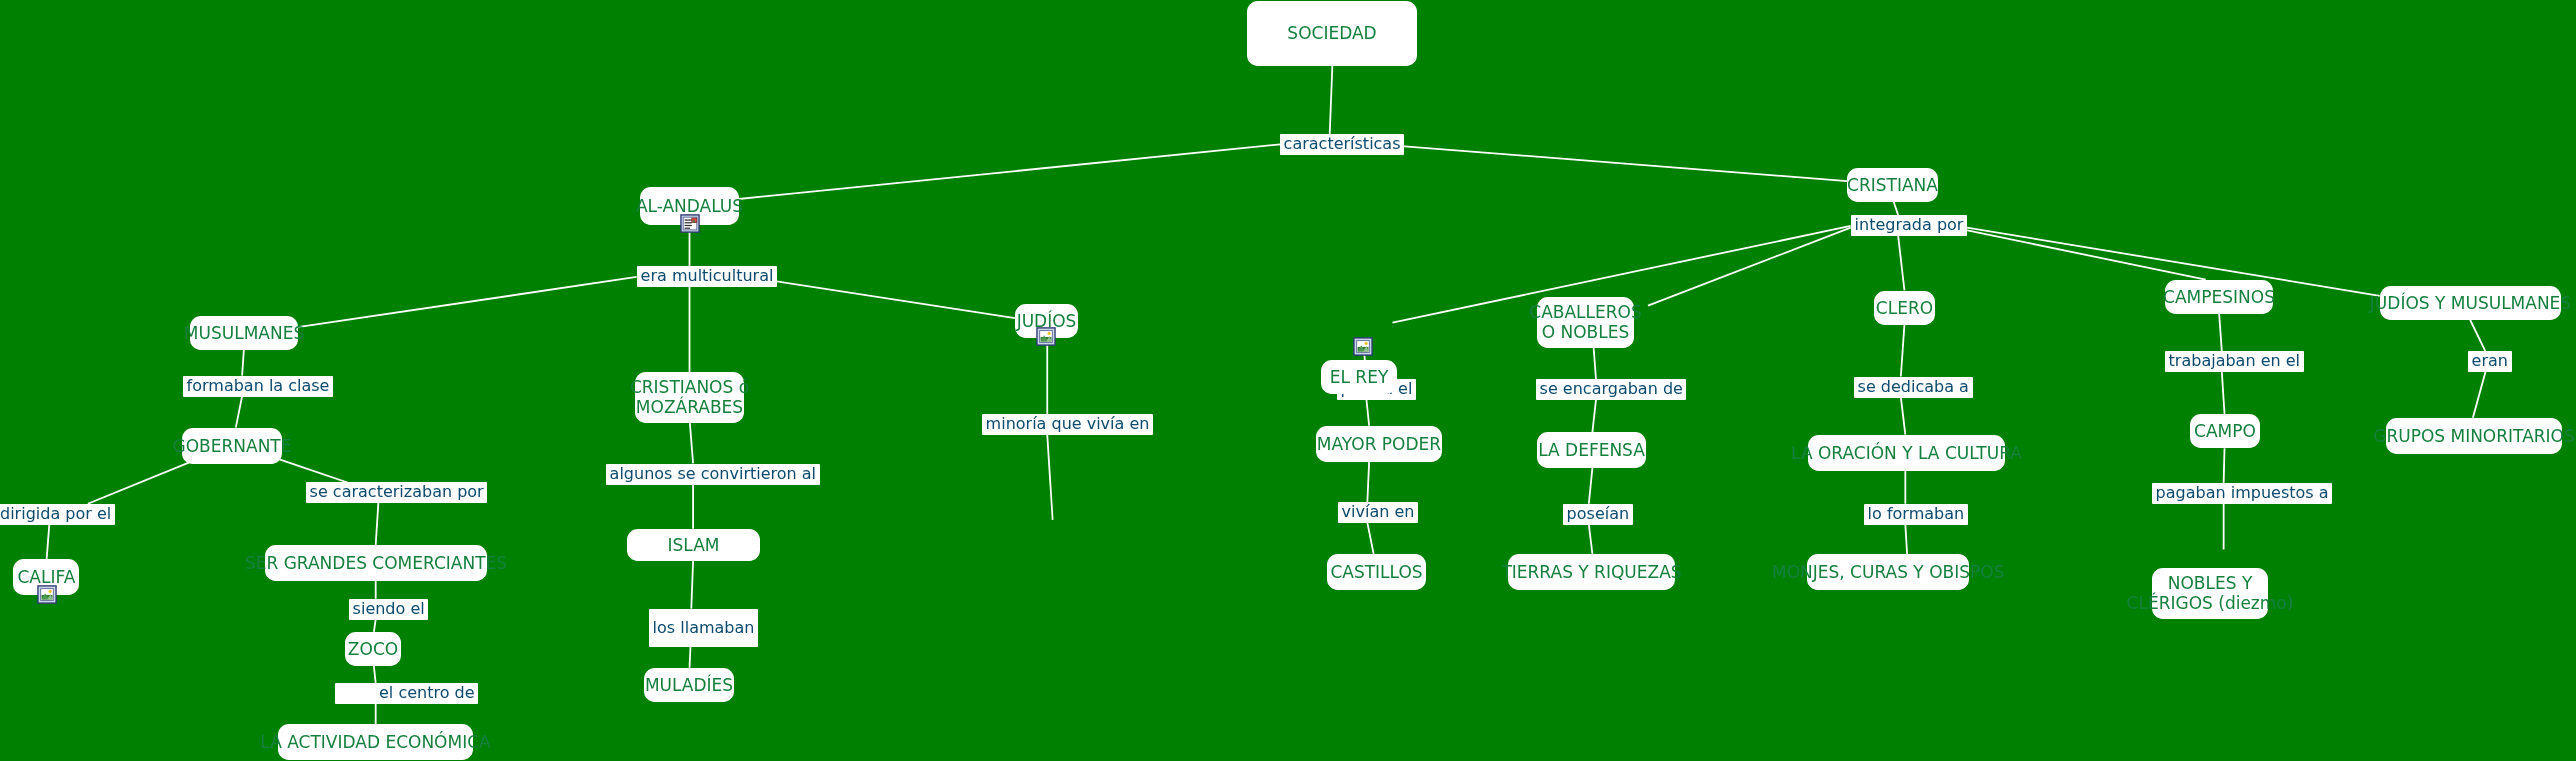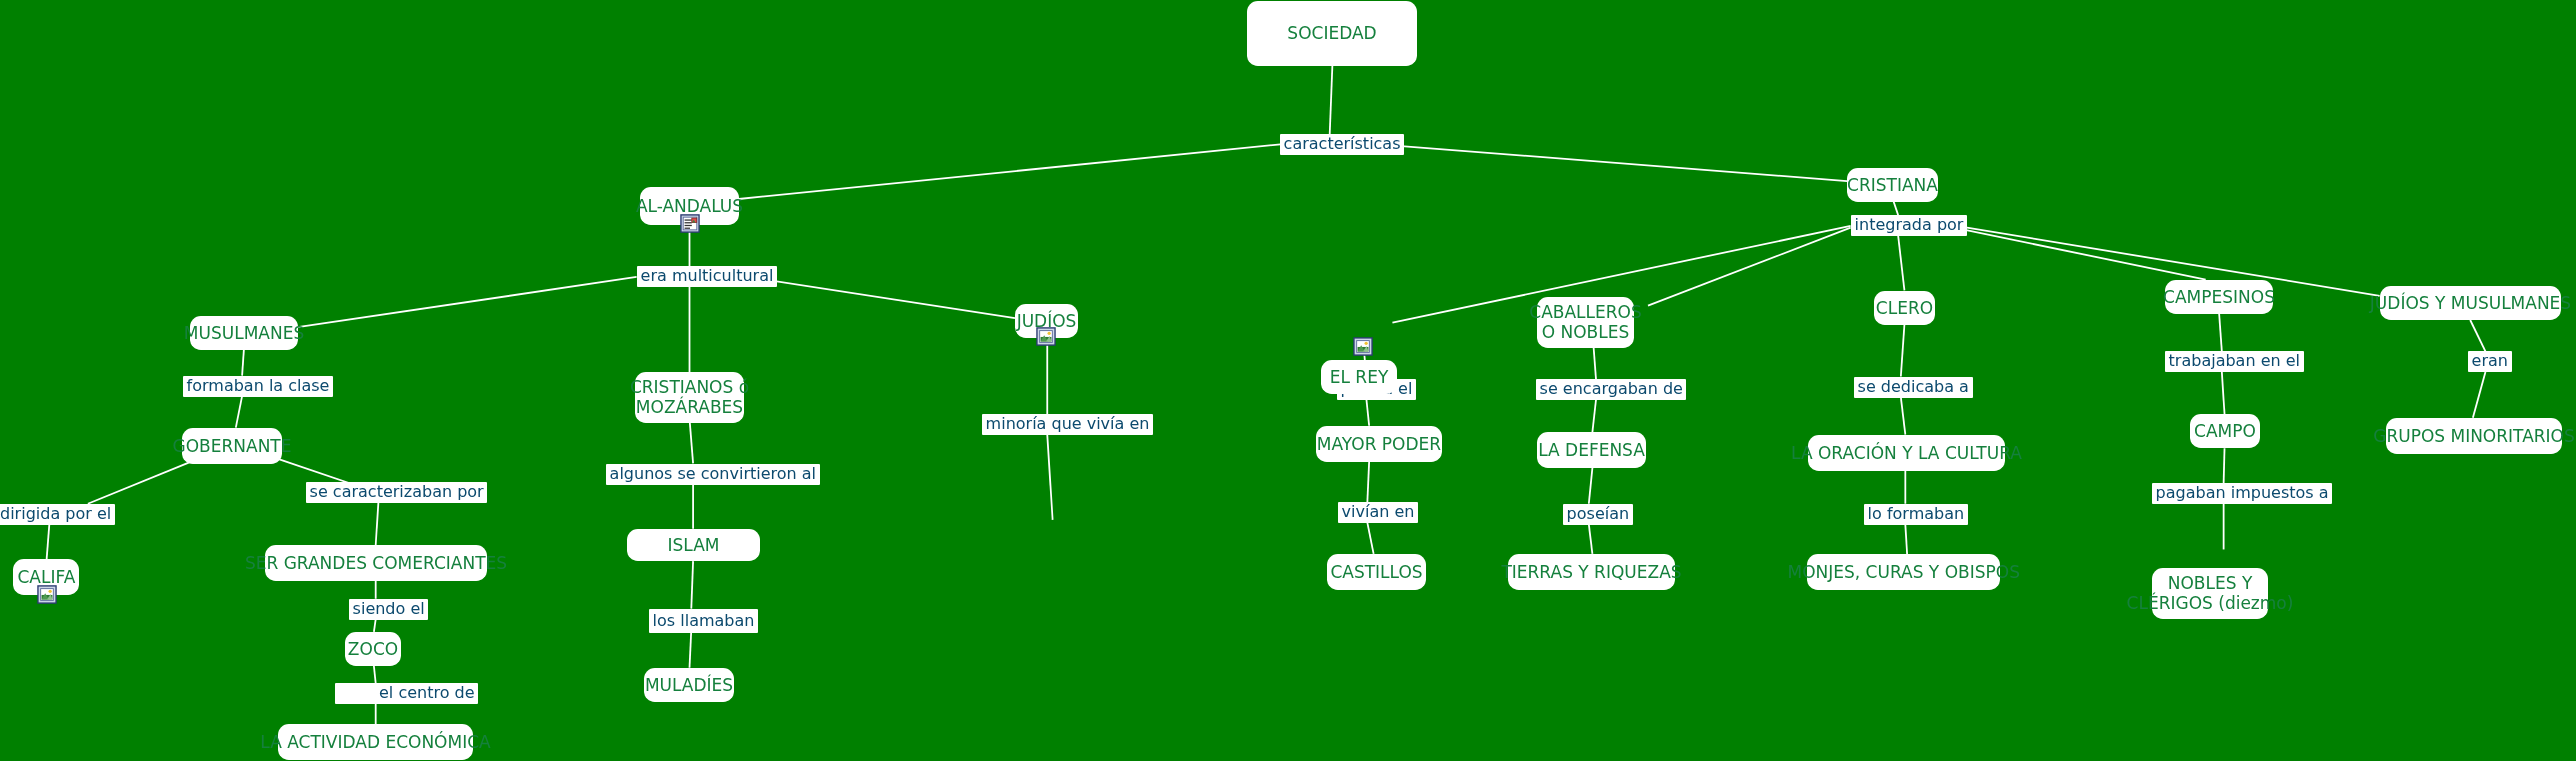--- a/index.html
+++ b/index.html
@@ -176,35 +176,35 @@
     <div class="node" style="left: 265px; top: 545px; width: 222px; min-height: 36px;"><span>SER GRANDES COMERCIANTES</span></div>
     <div class="node" style="left: 345px; top: 632px; width: 56px; min-height: 34px;"><span>ZOCO</span></div>
     <div class="node" style="left: 278px; top: 724px; width: 195px; min-height: 36px;"><span>LA ACTIVIDAD ECONÓMICA</span></div>
     <div class="node" style="left: 627px; top: 529px; width: 133px; min-height: 32px;"><span>ISLAM</span></div>
     <div class="node" style="left: 644px; top: 668px; width: 90px; min-height: 34px;"><span>MULADÍES</span></div>
     <div class="node" style="left: 1316px; top: 426px; width: 126px; min-height: 36px;"><span>MAYOR PODER</span></div>
     <div class="node" style="left: 1327px; top: 554px; width: 99px; min-height: 36px;"><span>CASTILLOS</span></div>
     <div class="node" style="left: 1537px; top: 432px; width: 109px; min-height: 36px;"><span>LA DEFENSA</span></div>
     <div class="node" style="left: 1508px; top: 554px; width: 167px; min-height: 36px;"><span>TIERRAS Y RIQUEZAS</span></div>
     <div class="node" style="left: 1808px; top: 435px; width: 197px; min-height: 36px;"><span>LA ORACIÓN Y LA CULTURA</span></div>
-    <div class="node" style="left: 1807px; top: 554px; width: 193px; min-height: 36px; padding-left: 13px;"><span>MONJES, CURAS Y OBISPOS</span></div>
+    <div class="node" style="left: 1807px; top: 554px; width: 162px; min-height: 36px; padding-left: 13px;"><span>MONJES, CURAS Y OBISPOS</span></div>
     <div class="node" style="left: 2190px; top: 414px; width: 70px; min-height: 34px;"><span>CAMPO</span></div>
     <div class="node" style="left: 2152px; top: 568px; width: 116px; min-height: 47px;"><span>NOBLES Y
 CLÉRIGOS (diezmo)</span></div>
     <div class="node" style="left: 2386px; top: 418px; width: 176px; min-height: 36px;"><span>GRUPOS MINORITARIOS</span></div>
     <div class="linklabel" style="left: 1280px; top: 134px; min-width: 99px; height: 20.6px;"><span>características</span></div>
     <div class="linklabel" style="left: 637px; top: 266px; min-width: 106px; height: 20.6px;"><span>era multicultural</span></div>
     <div class="linklabel" style="left: 1851px; top: 215px; min-width: 95px; height: 20.6px;"><span>integrada por</span></div>
     <div class="linklabel" style="left: 183px; top: 376px; min-width: 118px; height: 20.6px;"><span>formaban la clase</span></div>
     <div class="linklabel" style="left: -3.6px; top: 504px; min-width: 93px; height: 20.6px;"><span>dirigida por el</span></div>
     <div class="linklabel" style="left: 306px; top: 482px; min-width: 144px; height: 20.6px;"><span>se caracterizaban por</span></div>
     <div class="linklabel" style="left: 349px; top: 599px; min-width: 61px; height: 20.6px;"><span>siendo el</span></div>
     <div class="linklabel" style="left: 335px; top: 683px; min-width: 83px; height: 20.6px; padding-left: 44px;"><span>el centro de</span></div>
     <div class="linklabel" style="left: 606px; top: 464px; min-width: 167px; height: 20.6px;"><span>algunos se convirtieron al</span></div>
-    <div class="linklabel" style="left: 649px; top: 609px; min-width: 88px; height: 24px;"><span>los llamaban</span></div>
+    <div class="linklabel" style="left: 649px; top: 609px; min-width: 88px; height: 38px;"><span>los llamaban</span></div>
     <div class="linklabel" style="left: 982px; top: 414px; min-width: 133px; height: 20.6px;"><span>minoría que vivía en</span></div>
     <div class="linklabel" style="left: 1337px; top: 379px; min-width: 59px; height: 20.6px;"><span>poseía el</span></div>
     <div class="linklabel" style="left: 1338px; top: 502px; min-width: 60px; height: 20.6px;"><span>vivían en</span></div>
     <div class="linklabel" style="left: 1536px; top: 379px; min-width: 120px; height: 20.6px;"><span>se encargaban de</span></div>
     <div class="linklabel" style="left: 1563px; top: 504px; min-width: 52px; height: 20.6px;"><span>poseían</span></div>
     <div class="linklabel" style="left: 1854px; top: 377px; min-width: 93px; height: 20.6px;"><span>se dedicaba a</span></div>
     <div class="linklabel" style="left: 1864px; top: 504px; min-width: 82px; height: 20.6px;"><span>lo formaban</span></div>
     <div class="linklabel" style="left: 2165px; top: 351px; min-width: 108px; height: 20.6px;"><span>trabajaban en el</span></div>
     <div class="linklabel" style="left: 2152px; top: 483px; min-width: 139px; height: 20.6px;"><span>pagaban impuestos a</span></div>
     <div class="linklabel" style="left: 2468px; top: 351px; min-width: 34px; height: 20.6px;"><span>eran</span></div>

